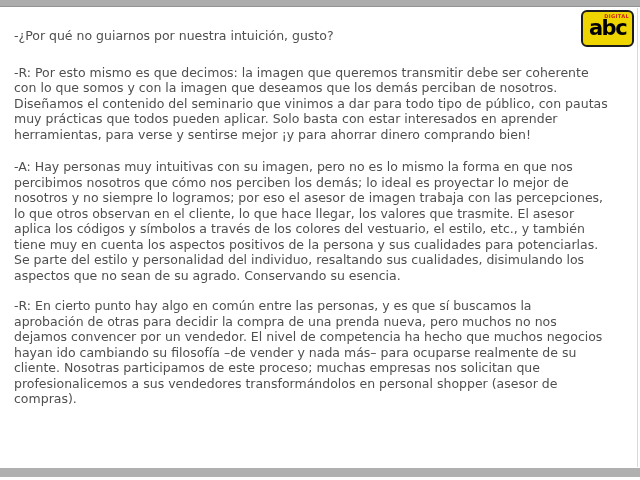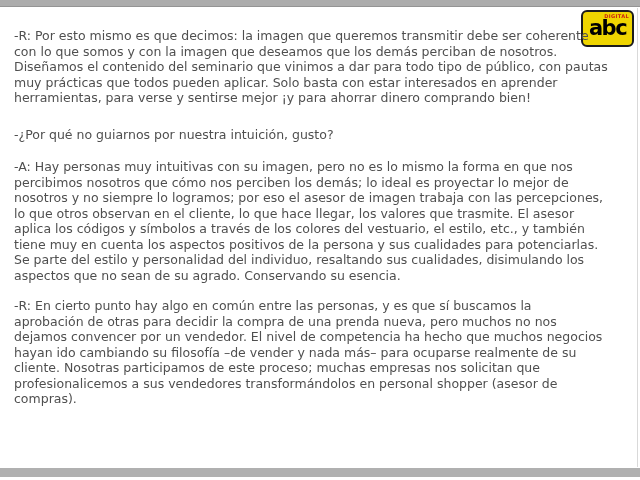--- a/index.html
+++ b/index.html
@@ -95,26 +95,26 @@
 <div id="stage">
 
   <div class="top-bar"></div>
 
   <div class="logo">
     <span class="logo-sup">DIGITAL</span>
     <span class="logo-word">abc</span>
   </div>
 
   <div class="content">
+    <p>-¿Por qué no guiarnos por nuestra intuición, gusto?</p>
     <p>-R: Por esto mismo es que decimos: la imagen que queremos transmitir debe ser coherente
 con lo que somos y con la imagen que deseamos que los demás perciban de nosotros.
 Diseñamos el contenido del seminario que vinimos a dar para todo tipo de público, con pautas
 muy prácticas que todos pueden aplicar. Solo basta con estar interesados en aprender
 herramientas, para verse y sentirse mejor ¡y para ahorrar dinero comprando bien!</p>
-    <p>-¿Por qué no guiarnos por nuestra intuición, gusto?</p>
     <p>-A: Hay personas muy intuitivas con su imagen, pero no es lo mismo la forma en que nos
 percibimos nosotros que cómo nos perciben los demás; lo ideal es proyectar lo mejor de
 nosotros y no siempre lo logramos; por eso el asesor de imagen trabaja con las percepciones,
 lo que otros observan en el cliente, lo que hace llegar, los valores que trasmite. El asesor
 aplica los códigos y símbolos a través de los colores del vestuario, el estilo, etc., y también
 tiene muy en cuenta los aspectos positivos de la persona y sus cualidades para potenciarlas.
 Se parte del estilo y personalidad del individuo, resaltando sus cualidades, disimulando los
 aspectos que no sean de su agrado. Conservando su esencia.</p>
     <p>-R: En cierto punto hay algo en común entre las personas, y es que sí buscamos la
 aprobación de otras para decidir la compra de una prenda nueva, pero muchos no nos

